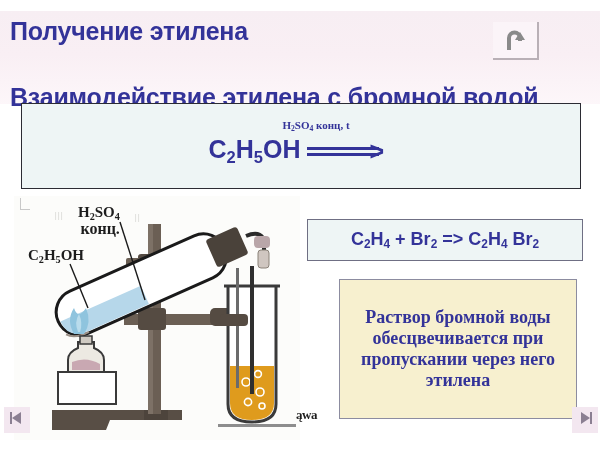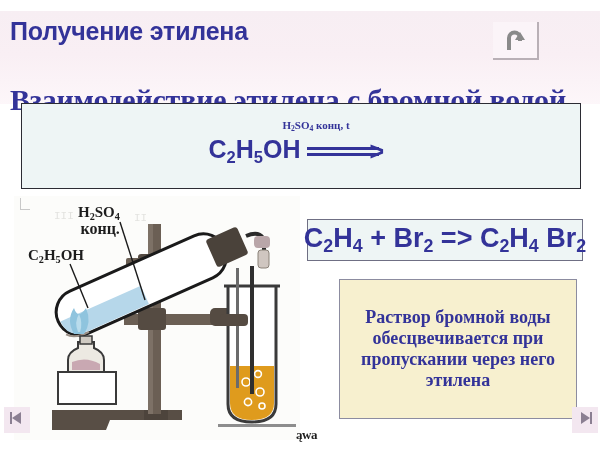--- a/index.html
+++ b/index.html
@@ -42,26 +42,25 @@
     left: 10px; top: 17px;
     font-size: 25px;
     font-weight: bold;
     color: #333399;
     letter-spacing: -0.2px;
     white-space: nowrap;
   }
   .subtitle {
     position: absolute;
     left: 10px; top: 83px;
-    font-size: 30px;
+    font-size: 25px;
     font-weight: bold;
     color: #333399;
     letter-spacing: -0.2px;
     white-space: nowrap;
-    font-family: Liberation Serif, serif;
   }
 
   
   .return-btn {
     position: absolute;
     left: 493px; top: 22px;
     width: 44px; height: 36px;
     background: #fbf4f8;
     border-right: 2px solid #b9b0b6;
     border-bottom: 2px solid #b9b0b6;
@@ -142,21 +141,21 @@
     left: 307px; top: 219px;
     width: 276px; height: 42px;
     background: #eef5f5;
     border: 1px solid #6f6f84;
     box-sizing: border-box;
     display: flex;
     align-items: center;
     justify-content: center;
   }
   .br-eq {
-    font-size: 27px;
+    font-size: 18px;
     font-weight: bold;
     color: #333399;
     white-space: nowrap;
   }
   .br-eq sub {
     font-size: 0.66em;
     vertical-align: -0.28em;
     font-weight: bold;
   }
 
@@ -186,21 +185,21 @@
   .appa {
     position: absolute;
     left: 14px; top: 196px;
     width: 286px; height: 244px;
     background: #fcfcfa;
     overflow: hidden;
   }
   .appa .ghost {
     position: absolute;
     color: #e3e3e0;
-    font-family: Liberation Mono, monospace;
+    font-family: Liberation Sans, sans-serif;
     font-size: 11px;
     white-space: nowrap;
   }
   .appa .corner {
     position: absolute;
     left: 6px; top: 2px;
     width: 9px; height: 11px;
     border-left: 1px solid #c8c8c8;
     border-bottom: 1px solid #c8c8c8;
   }
@@ -227,21 +226,21 @@
     background: #f3e7f0;
     display: flex;
     align-items: center;
     justify-content: center;
   }
   .nav-prev { left: 4px; top: 407px; }
   .nav-next { left: 572px; top: 407px; }
 
   .stray {
     position: absolute;
-    left: 296px; top: 427px;
+    left: 296px; top: 407px;
     font-family: "Liberation Serif", serif;
     font-size: 13px;
     font-weight: bold;
     color: #1c1c1c;
     letter-spacing: -0.5px;
   }
 </style>
 </head>
 <body>
 

